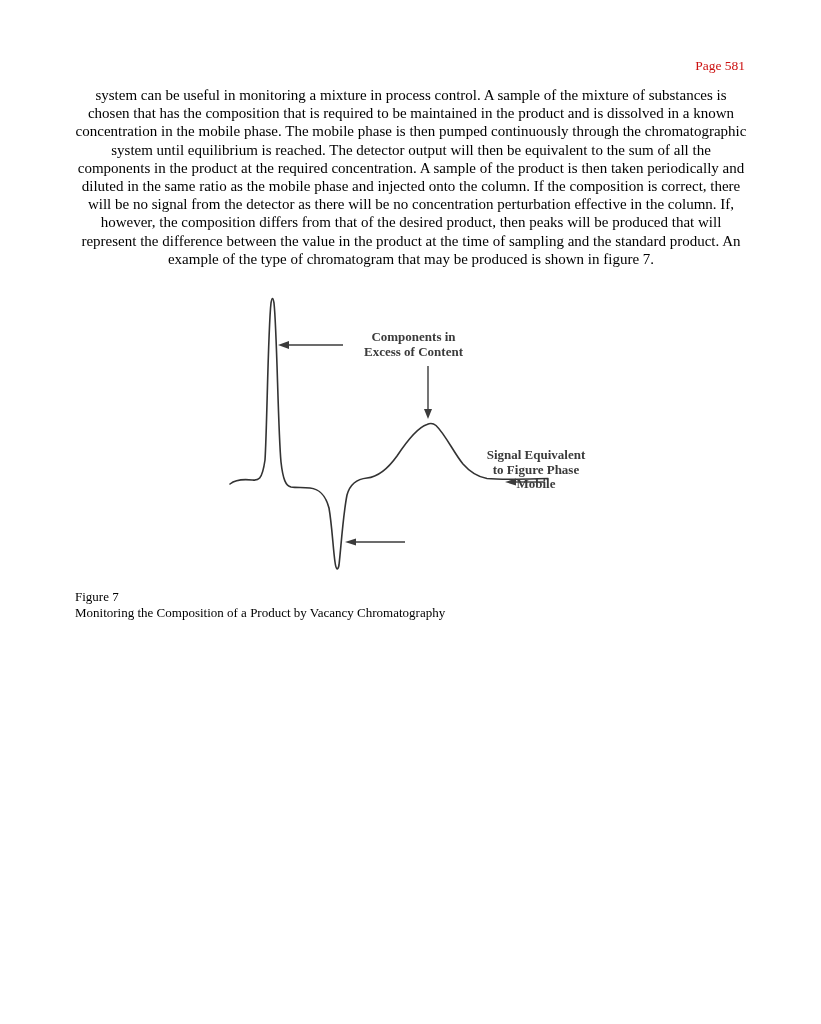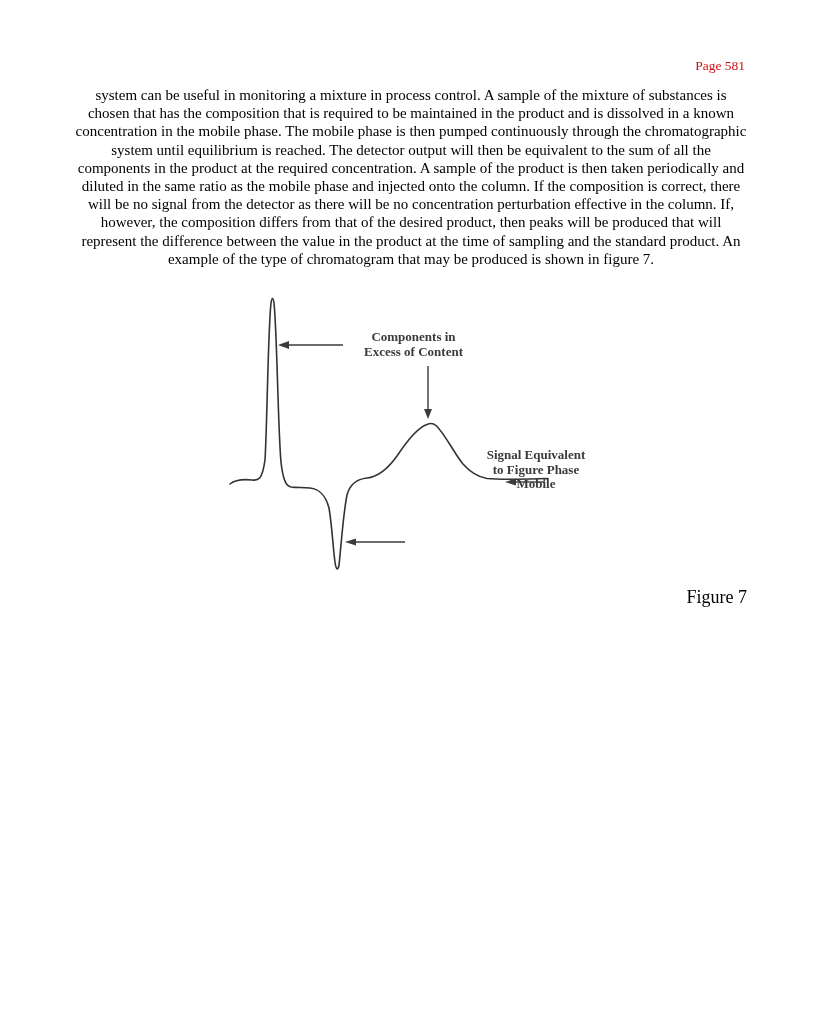--- a/index.html
+++ b/index.html
@@ -53,22 +53,22 @@
   }
   .fig-label span { display: block; }
   .lbl-excess  { left: 266px; top: 40px;  width: 145px; }
   .lbl-signal  { left: 391px; top: 134px; width: 140px; margin-top: 24px; }
   .lbl-deficit { left: 322px; top: 236px; width: 145px; }
   .caption {
     position: absolute;
     left: 0;
     top: 299px;
     width: 672px;
-    text-align: right;
-    font-size: 18px;
+    text-align: left;
+    font-size: 13px;
     line-height: 16px;
     color: #000000;
   }
   .caption span { display: block; }
 </style>
 </head>
 <body>
 
 <div class="page">
 
@@ -110,17 +110,18 @@
 
     <div class="fig-label lbl-signal">
       <span>Signal Equivalent</span>
       <span>to Figure Phase</span>
       <span>Mobile</span>
     </div>
 
 
     <div class="caption">
       <span>Figure 7</span>
+      <span>Monitoring the Composition of a Product by Vacancy Chromatography</span>
     </div>
 
   </div>
 
 </div>
 
 </body></html>

